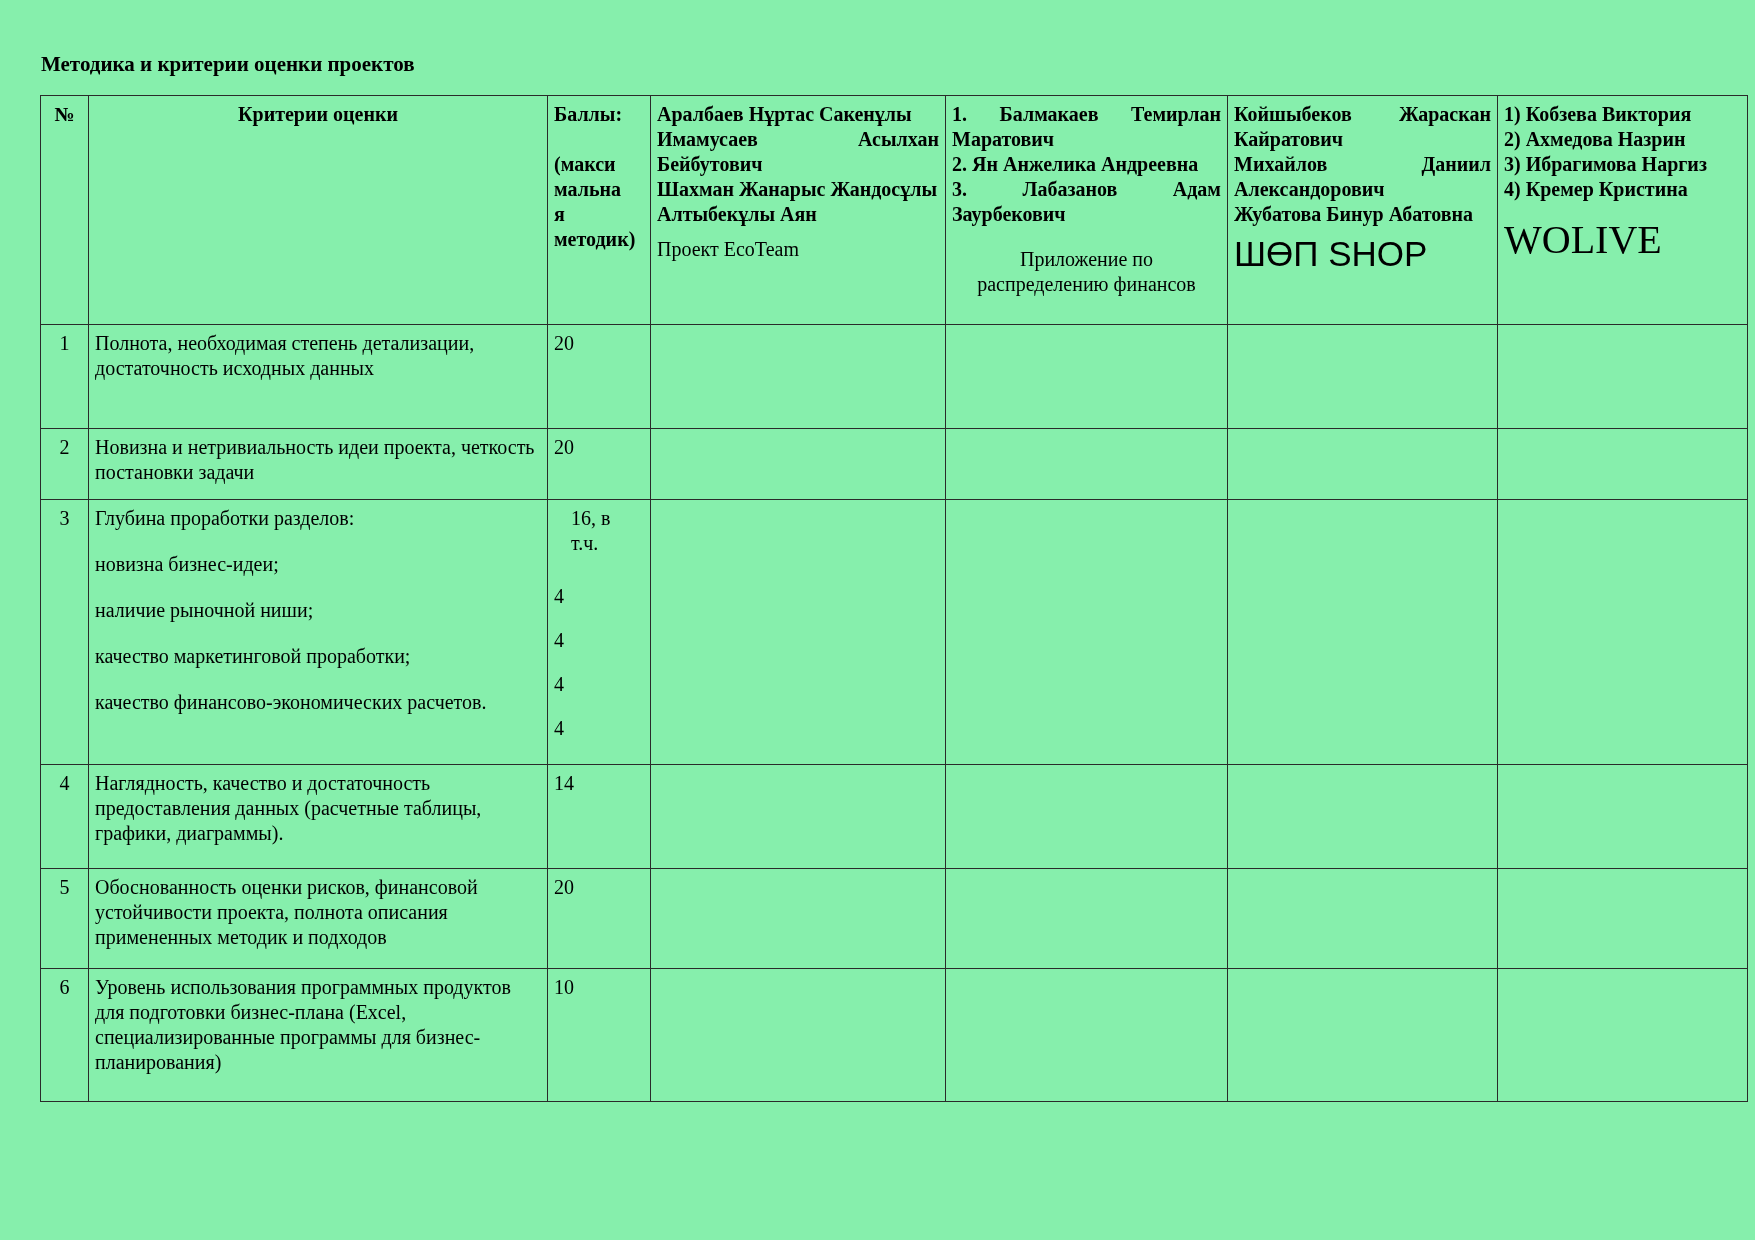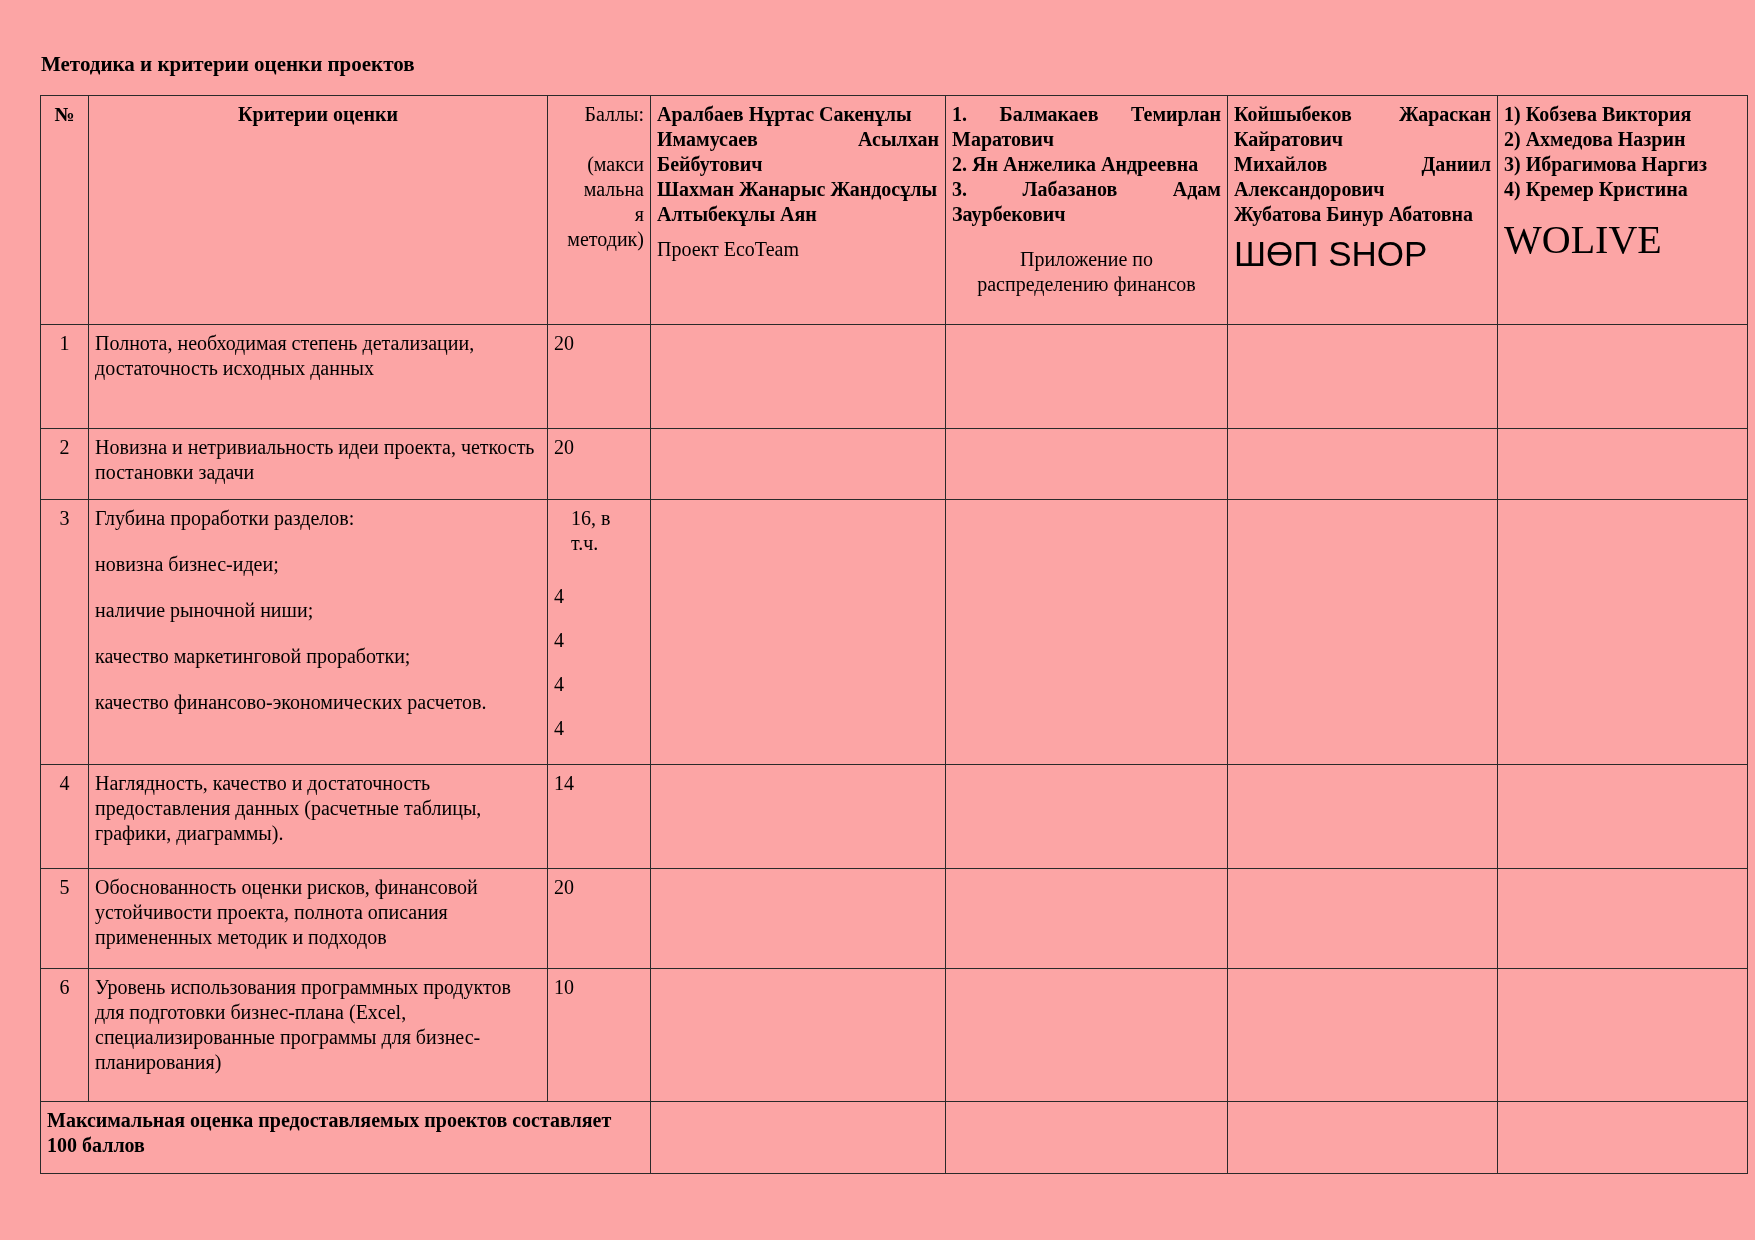--- a/index.html
+++ b/index.html
@@ -1,39 +1,39 @@
 <!DOCTYPE html>
 <html><head>
 <meta charset="utf-8">
 <style>
   html,body{margin:0;padding:0;background:#ffffff;}
   body{
     width:1755px;height:1240px;position:relative;
     font-family:"Liberation Serif","DejaVu Serif",serif;
     color:#000;-webkit-font-smoothing:antialiased;
   }
-  .page{position:absolute;left:0;top:0;width:1755px;height:1240px;background:#fca5a5;overflow:hidden;}
+  .page{position:absolute;left:0;top:0;width:1755px;height:1240px;background:#86efac;overflow:hidden;}
   .doc-title{
     position:absolute;left:41px;top:52px;margin:0;
     font-size:21px;font-weight:bold;line-height:25px;
   }
   table.eval{
     position:absolute;left:40px;top:95px;
     border-collapse:collapse;table-layout:fixed;width:1707px;
     font-size:20px;line-height:25px;
   }
   table.eval td{
     border:1px solid #2a2a2a;vertical-align:top;
     padding:6px 6px 4px 6px;overflow:hidden;
   }
   
   tr.head td{height:218px;}
   td.c-num{text-align:center;font-weight:bold;}
   td.c-crit{text-align:center;font-weight:bold;}
-  td.c-pts{text-align:right;font-weight:normal;padding-left:2px;padding-right:2px;}
+  td.c-pts{text-align:left;font-weight:bold;padding-left:2px;padding-right:2px;}
   .pts-line{min-height:25px;}
   
   td.c-team{font-weight:bold;}
   td.c-team p.nm{margin:0;text-align:justify;}
   .proj{font-weight:normal;}
   .proj-plain{margin-top:10px;text-align:left;}
   .proj-center{margin-top:20px;text-align:center;}
   .proj-sans{margin-top:12px;text-align:left;
     font-family:"Liberation Sans","DejaVu Sans",sans-serif;font-size:35px;line-height:30px;}
   .proj-big{margin-top:22px;text-align:left;font-size:40px;line-height:32px;}
@@ -199,22 +199,15 @@
       </td>
       <td class="r-pts">
         <p>10</p>
       </td>
       <td class="r-score"></td>
       <td class="r-score"></td>
       <td class="r-score"></td>
       <td class="r-score"></td>
     </tr>
 
-    <tr class="foot">
-      <td class="f-note" colspan="3">Максимальная оценка предоставляемых проектов составляет 100 баллов</td>
-      <td class="r-score"></td>
-      <td class="r-score"></td>
-      <td class="r-score"></td>
-      <td class="r-score"></td>
-    </tr>
   </tbody>
     </table>
 </div>
 
 </body></html>

